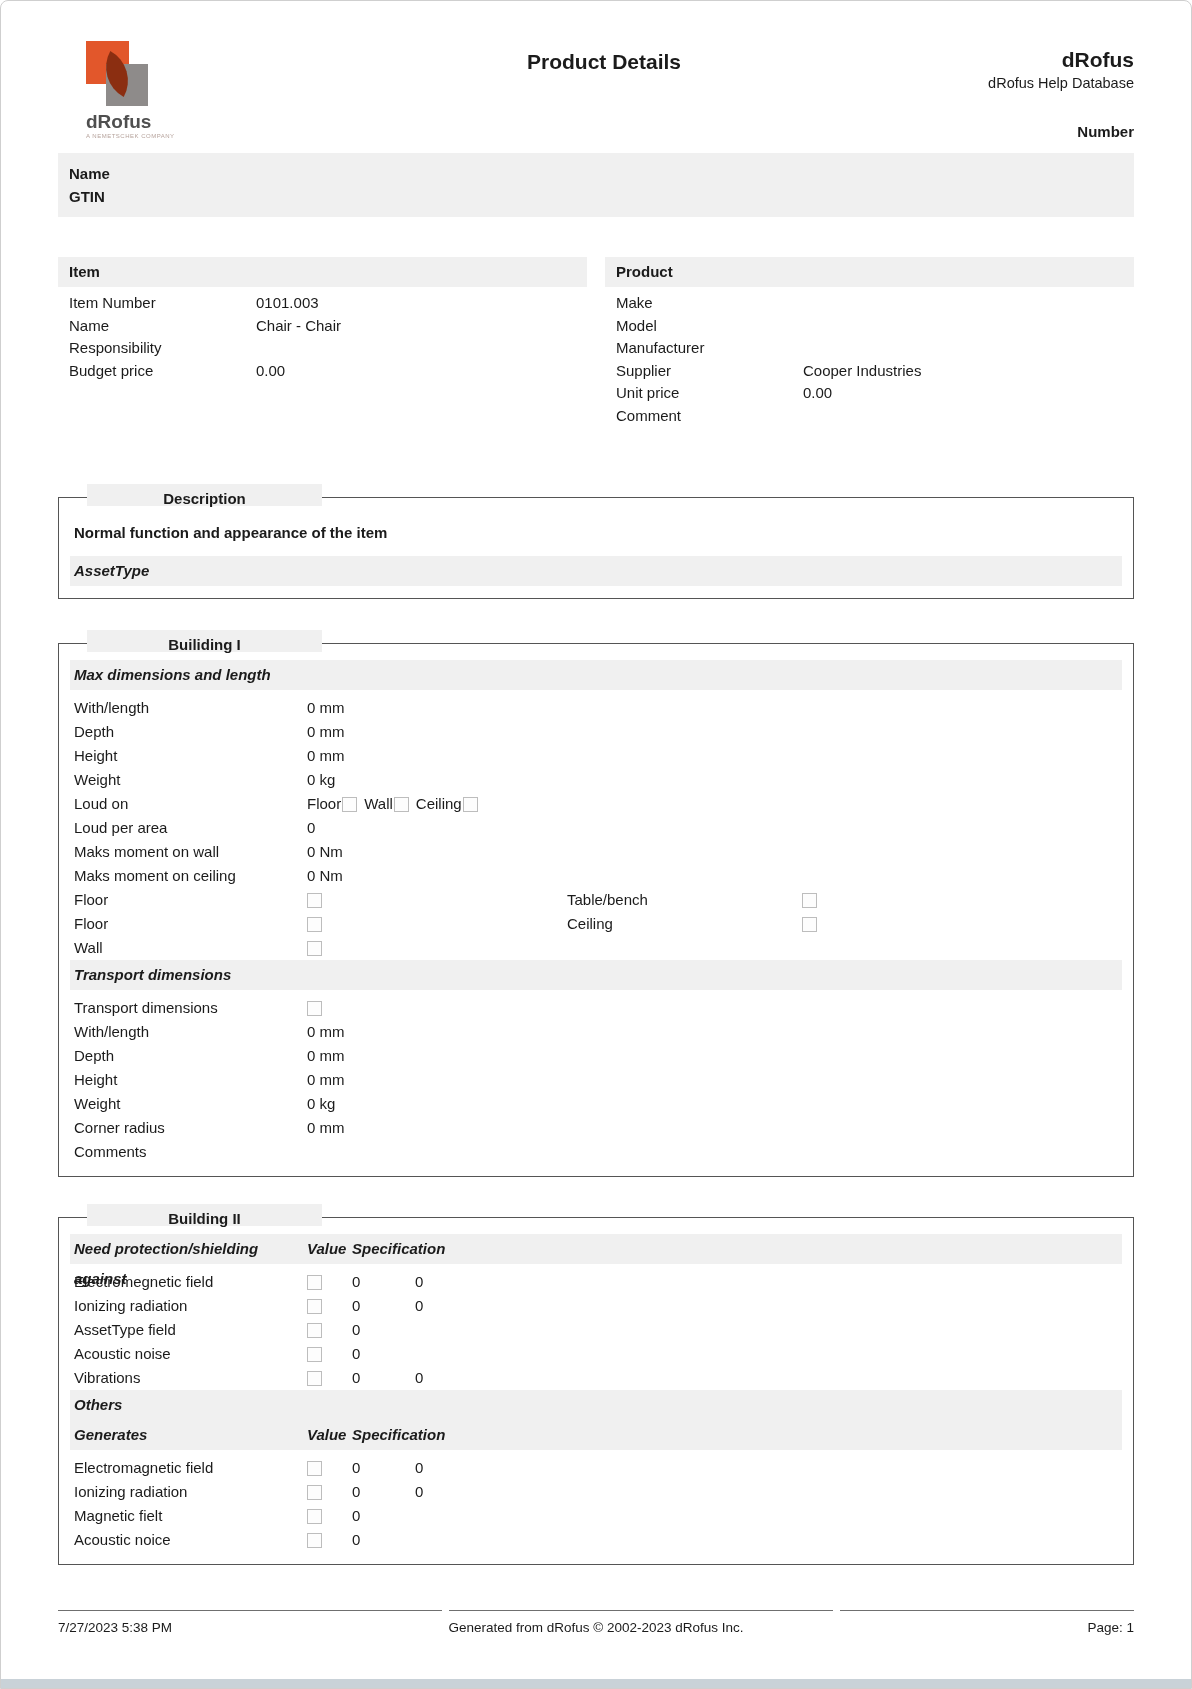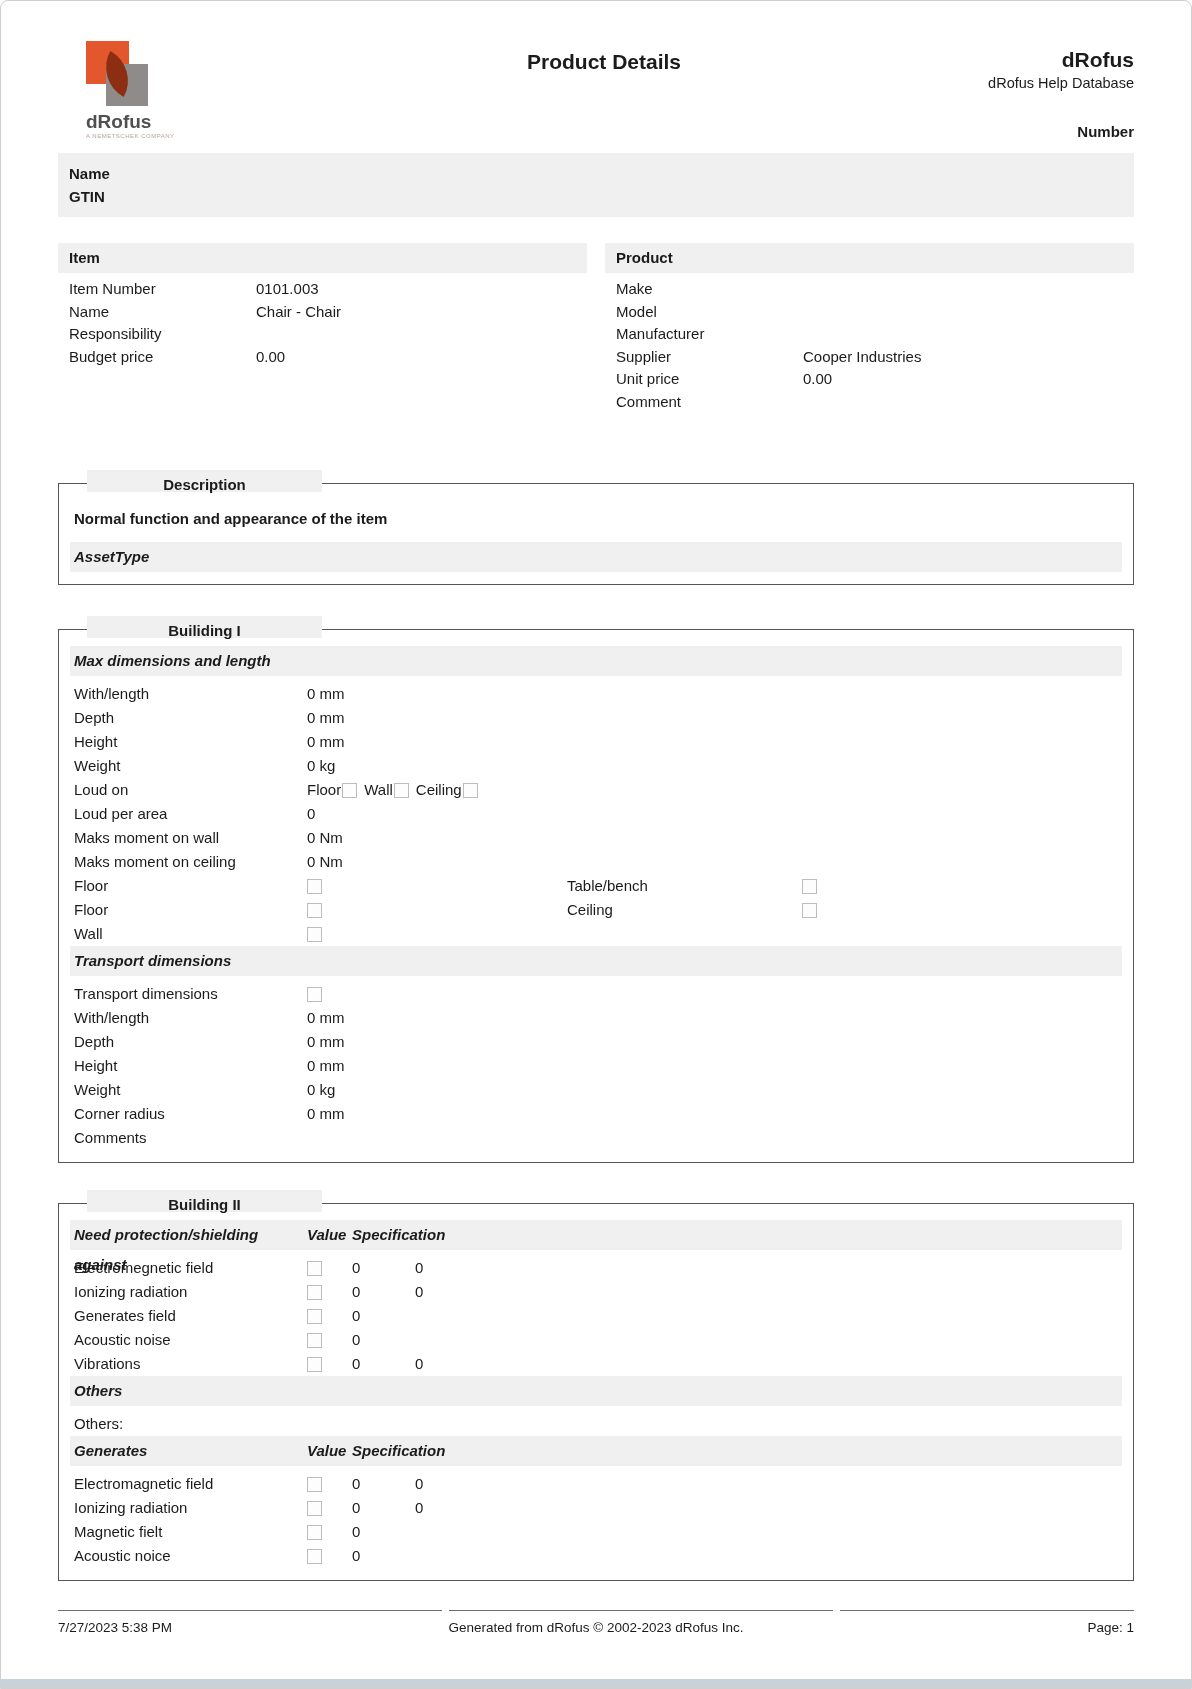--- a/index.html
+++ b/index.html
@@ -26,21 +26,21 @@
   .hdr-brand { font-size:21px; font-weight:bold; margin-top:7px; }
   .hdr-db    { font-size:14.5px; margin-top:3px; }
   .number-row { text-align:right; font-weight:bold; font-size:15px; margin-top:-14px; height:18px; }
 
   
   .namebox { background:#f0f0f0; margin-top:12px; padding:9px 11px; font-weight:bold; font-size:15px; line-height:23px; }
 
   
   .two-col { display:flex; gap:18px; margin-top:26px; }
   .col { flex:1; min-width:0; }
-  .band { background:#f0f0f0; font-weight:bold; font-size:15px; height:30px; line-height:30px; padding-left:11px; }
+  .band { background:#f0f0f0; font-weight:bold; font-size:15px; height:30px; line-height:30px; padding-left:11px;margin-top:14px; }
   .col .rows { padding:5px 0 0 11px; font-size:15px; }
   .row { display:flex; line-height:22.5px; }
   .row .lbl { width:187px; flex:none; }
   .row .val { flex:1; }
 
   
   .fs { position:relative; border:1px solid #555; margin-top:70px; padding:16px 0 12px 0; }
   .fs-legend { position:absolute; top:-14px; left:28px; width:235px; height:22px; line-height:29px;
                text-align:center; font-weight:bold; font-size:15px; background:#f0f0f0; }
   .fs .band { margin:0 11px; padding-left:4px;font-style:italic; }
@@ -270,42 +270,39 @@
         <span>0</span>
         <span>0</span>
       </div>
       <div class="grow">
         <span>Ionizing radiation</span>
         <span><span class="cb"></span></span>
         <span>0</span>
         <span>0</span>
       </div>
       <div class="grow">
-        <span>Generates field</span>
+        <span>AssetType field</span>
         <span><span class="cb"></span></span>
         <span>0</span>
         <span></span>
       </div>
       <div class="grow">
         <span>Acoustic noise</span>
         <span><span class="cb"></span></span>
         <span>0</span>
         <span></span>
       </div>
       <div class="grow">
         <span>Vibrations</span>
         <span><span class="cb"></span></span>
         <span>0</span>
         <span>0</span>
       </div>
 
       <div class="band mt20">Others</div>
-      <div class="frow">
-        <span>Others:</span>
-      </div>
 
       <div class="band thead mt14">
         <span>Generates</span>
         <span>Value</span>
         <span>Specification</span>
       </div>
 
       <div class="grow">
         <span>Electromagnetic field</span>
         <span><span class="cb"></span></span>

